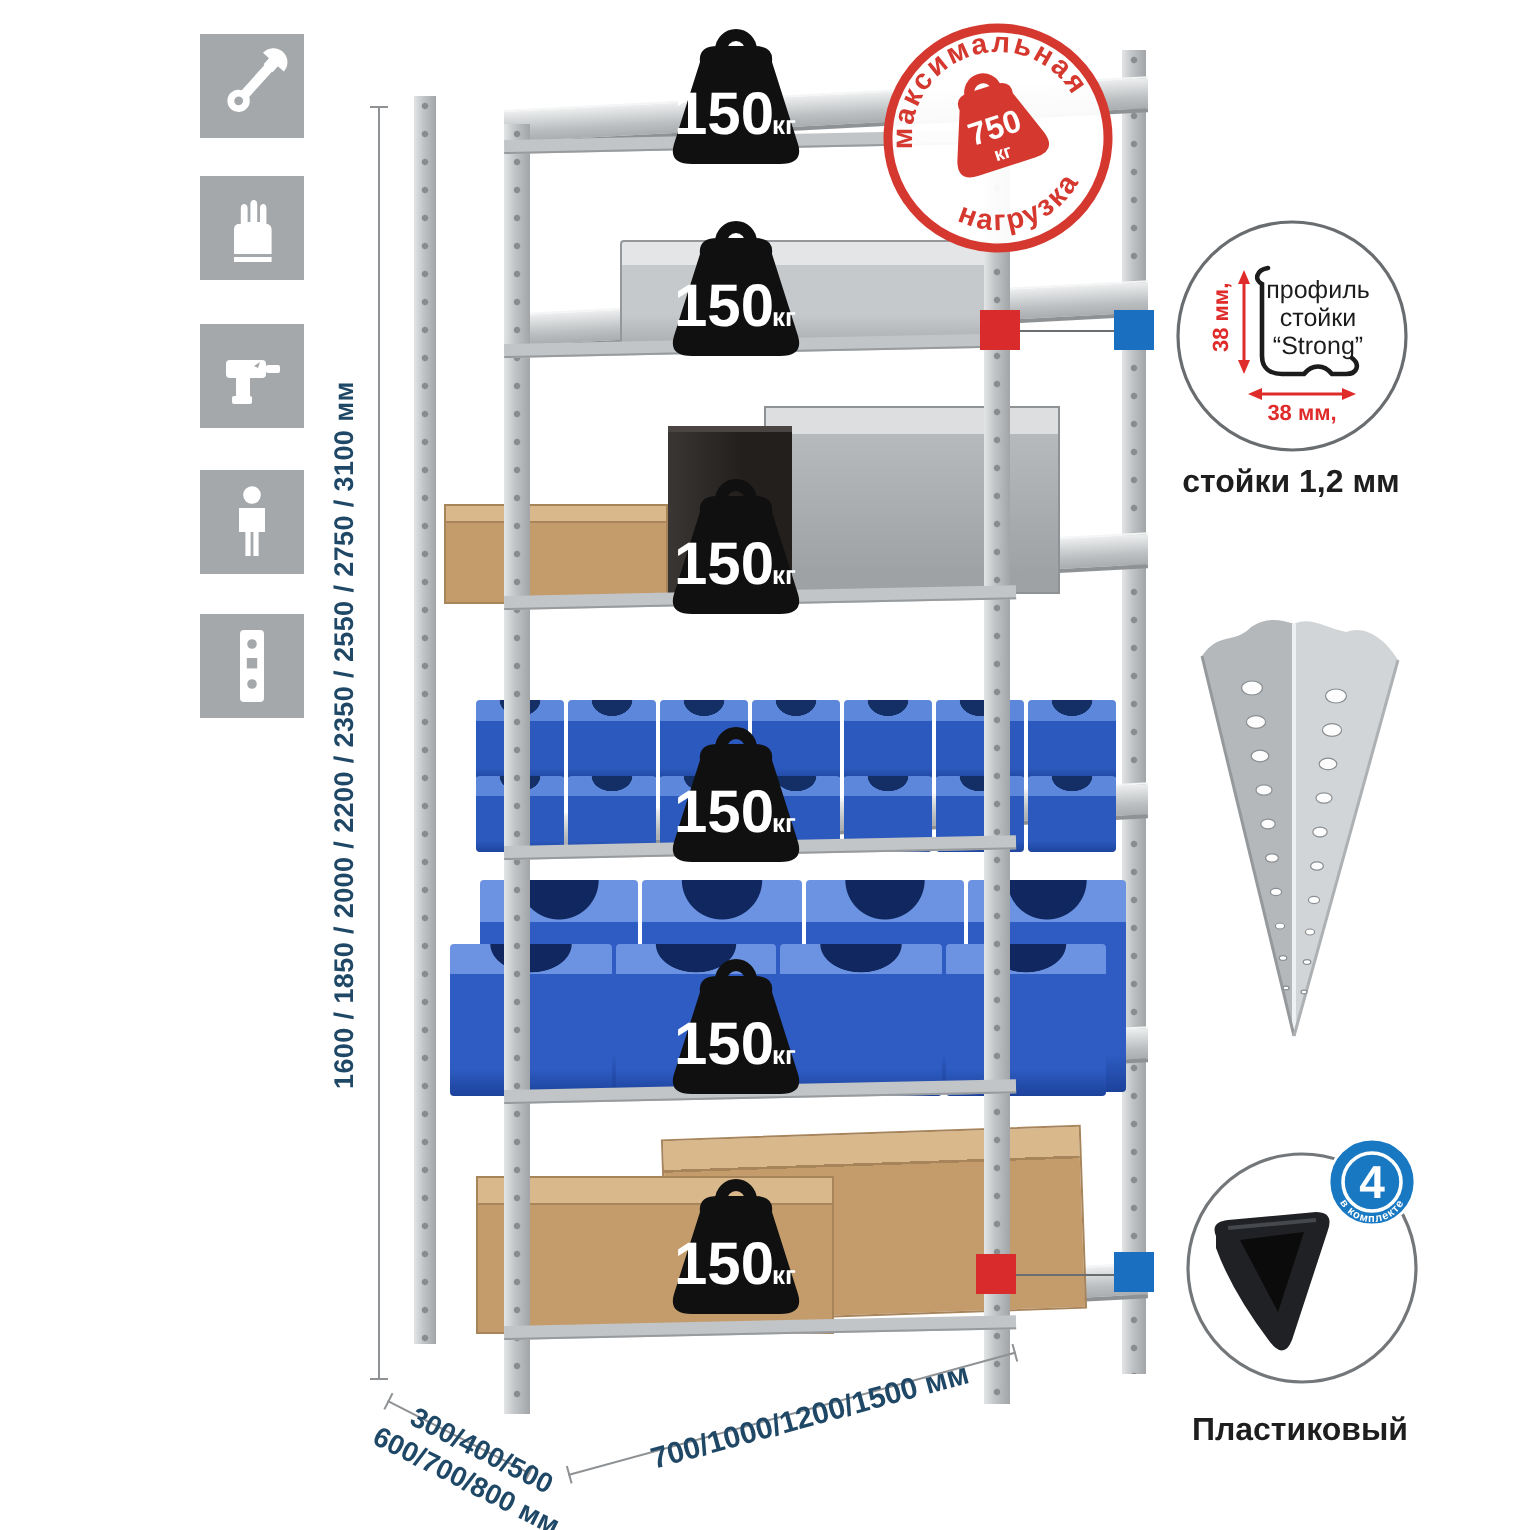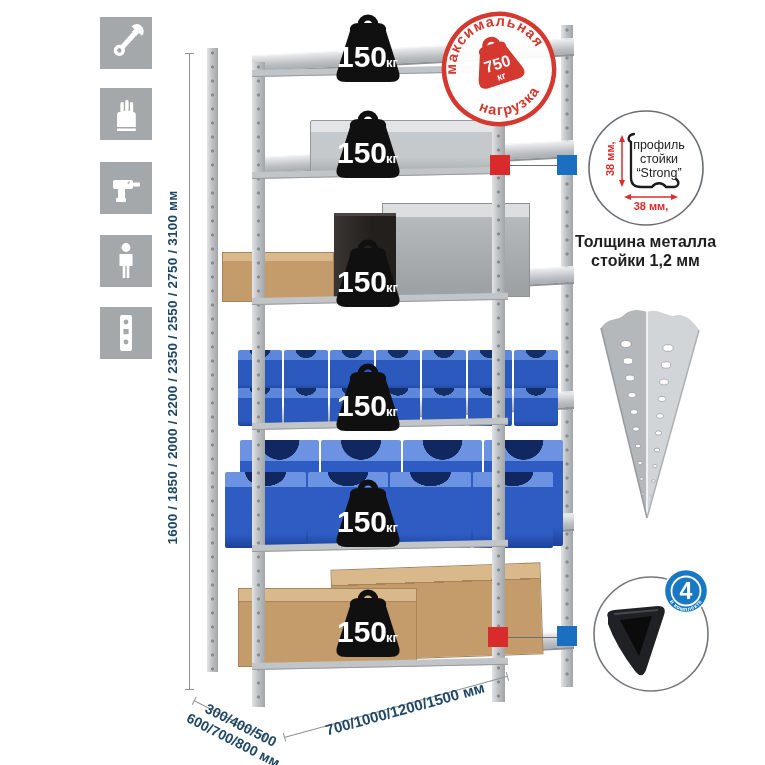--- a/index.html
+++ b/index.html
@@ -265,21 +265,20 @@
       <polygon points="38,89 45,86 45,92"></polygon>
         <polygon points="92,89 85,86 85,92"></polygon>
     </g>
     <text class="prof-dim" transform="translate(28,68) rotate(-90)">38 мм,</text>
     <text class="prof-dim" x="65" y="102" text-anchor="middle">38 мм,</text>
     <text class="prof-txt" x="73" y="41" text-anchor="middle">профиль</text>
     <text class="prof-txt" x="73" y="55" text-anchor="middle">стойки</text>
     <text class="prof-txt" x="73" y="69" text-anchor="middle">“Strong”</text>
   </svg>
   <div class="caption" style="left:558px;top:232px;width:175px">
-    <div>Толщина металла</div>
     <div>стойки 1,2 мм</div>
   </div>
 
   <svg class="abs" style="left:595px;top:300px" width="110" height="230" viewBox="0 0 110 230">
     <path d="M6,28 C14,16 22,22 30,14 C38,8 46,10 52,12 L52,218 Z" fill="#b4b8bb"></path>
     <path d="M52,12 C60,8 68,14 78,16 C88,12 98,20 104,30 L52,218 Z" fill="#d2d5d7"></path>
     <line x1="52" y1="12" x2="52" y2="218" stroke="#eef0f1" stroke-width="2"></line>
     <path d="M6,28 L52,218" stroke="#96999c" stroke-width="1.5" fill="none"></path>
     <path d="M104,30 L52,218" stroke="#aeb1b4" stroke-width="1.5" fill="none"></path>
     <g fill="#fdfdfd" stroke="#8a8e91" stroke-width="0.6">
@@ -315,20 +314,21 @@
   <svg class="abs" style="left:663px;top:568px" width="46" height="46" viewBox="0 0 46 46">
     <circle cx="23" cy="23" r="21.5" fill="#1878c2" stroke="#fff" stroke-width="1.4"></circle>
     <circle cx="23" cy="23" r="14.5" fill="none" stroke="#fff" stroke-width="1.8"></circle>
     <defs>
         <path id="badgeArc" d="M5,25 A18,18 0 0 0 41,25"></path>
       </defs>
     <text class="badge4-num" x="23" y="31" text-anchor="middle">4</text>
     <text class="badge4-arc"><textPath href="#badgeArc" startOffset="50%" text-anchor="middle">в комплекте</textPath></text>
   </svg>
   <div class="caption" style="left:560px;top:706px;width:180px">
+    <div>Пластиковый</div>
   </div>
 
   <div class="dim-line dim-depth-line"></div>
   <div class="abs dim-depth-text">
     <div>300/400/500</div>
     <div>600/700/800 мм</div>
   </div>
   <div class="dim-line dim-width-line"></div>
   <div class="abs dim-width-text">700/1000/1200/1500 мм</div>
 

